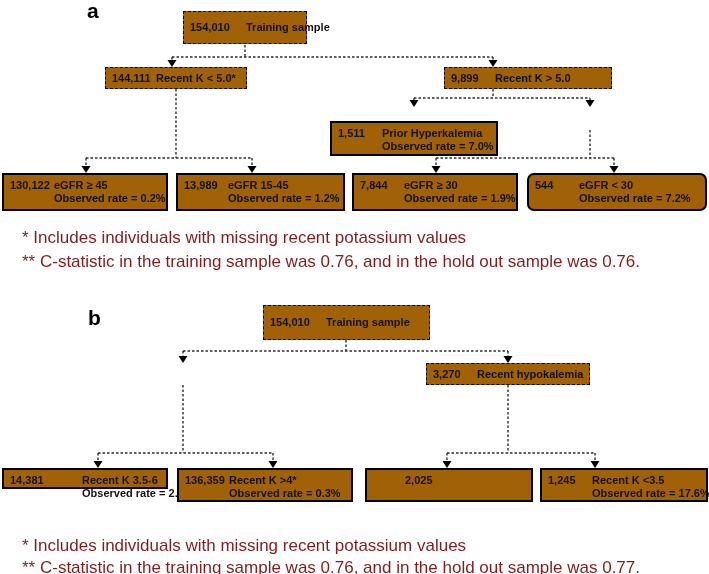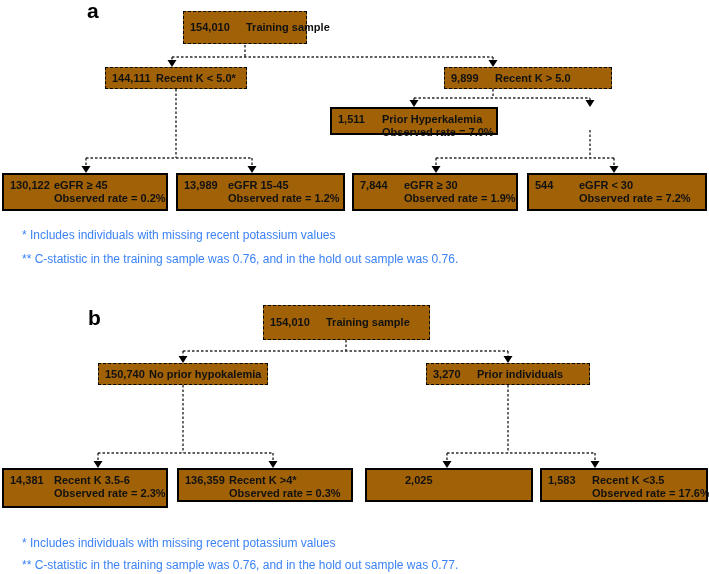--- a/index.html
+++ b/index.html
@@ -13,21 +13,21 @@
         padding:2px 3px 2px 6px;font-size:11px;font-weight:bold;line-height:13px;white-space:nowrap;}
   .dashed{border:1.7px dashed #000;}
   .solid{border:2px solid #000;}
   .twoline{align-items:flex-start;padding-top:4px;}
   .num{min-width:44px;flex:none;}
   .root .num{min-width:56px;}
   .txt{display:flex;flex-direction:column;}
   .connector-svg{position:absolute;left:0;top:0;pointer-events:none;}
   .cline{stroke:#2b2b2b;stroke-width:1.4;fill:none;stroke-dasharray:2.5 2;}
   .ahead{fill:#000;stroke:none;}
-  .footnote{position:absolute;font-size:12px;color:#3b82f6;white-space:nowrap;}
+  .footnote{position:absolute;font-size:17px;color:#7f1d1d;white-space:nowrap;}
 </style>
 </head>
 <body>
 
 <div class="page">
 
   <div class="panel" id="panel-a">
     <div class="panel-label" style="left:87px;top:0px;">a</div>
 
     <svg class="connector-svg" width="709" height="290">
@@ -56,21 +56,21 @@
         </span>
     </div>
 
     <div class="node dashed" style="left:408px;top:67px;width:168px;height:22px;margin-left:36px;">
       <span class="num">9,899</span>
       <span class="txt">
           <span>Recent K &gt; 5.0</span>
         </span>
     </div>
 
-    <div class="node solid twoline" style="left:330px;top:107px;width:168px;height:28px;">
+    <div class="node solid twoline" style="left:330px;top:121px;width:168px;height:35px;">
       <span class="num">1,511</span>
       <span class="txt">
         <span>Prior Hyperkalemia</span>
         <span>Observed rate = 7.0%</span>
       </span>
     </div>
 
 
     <div class="node solid twoline" style="left:2px;top:173px;width:166px;height:38px;">
       <span class="num">130,122</span>
@@ -89,21 +89,21 @@
     </div>
 
     <div class="node solid twoline" style="left:352px;top:173px;width:166px;height:38px;">
       <span class="num">7,844</span>
       <span class="txt">
         <span>eGFR ≥ 30</span>
         <span>Observed rate = 1.9%</span>
       </span>
     </div>
 
-    <div class="node solid twoline" style="left:527px;top:173px;width:180px;height:38px;">
+    <div class="node solid twoline" style="left:527px;top:173px;width:180px;height:38px;border-radius:7px;">
       <span class="num">544</span>
       <span class="txt">
         <span>eGFR &lt; 30</span>
         <span>Observed rate = 7.2%</span>
       </span>
     </div>
 
     <div class="footnote" style="left:22px;top:228px;">* Includes individuals with missing recent potassium values</div>
     <div class="footnote" style="left:22px;top:252px;">** C-statistic in the training sample was 0.76, and in the hold out sample was 0.76.</div>
   </div>
@@ -121,56 +121,50 @@
       <polygon class="ahead" points="590.5,171 599.5,171 595,178"></polygon>
     </svg>
 
     <div class="node dashed root" style="left:263px;top:15px;width:167px;height:35px;">
       <span class="num">154,010</span>
       <span class="txt">
           <span>Training sample</span>
         </span>
     </div>
 
-    <div class="node dashed" style="left:98px;top:73px;width:170px;height:22px;">
-      <span class="num">150,740</span>
-      <span class="txt">
-          <span>No prior hypokalemia</span>
-        </span>
-    </div>
 
     <div class="node dashed" style="left:426px;top:73px;width:164px;height:22px;">
       <span class="num">3,270</span>
       <span class="txt">
-          <span>Prior individuals</span>
+          <span>Recent hypokalemia</span>
         </span>
     </div>
 
-    <div class="node solid twoline" style="left:2px;top:178px;width:166px;height:40px;">
+    <div class="node solid twoline" style="left:2px;top:178px;width:166px;height:21px;gap:28px;">
       <span class="num">14,381</span>
       <span class="txt">
         <span>Recent K 3.5-6</span>
         <span>Observed rate = 2.3%</span>
       </span>
     </div>
 
     <div class="node solid twoline" style="left:177px;top:178px;width:176px;height:34px;">
       <span class="num">136,359</span>
       <span class="txt">
         <span>Recent K &gt;4*</span>
         <span>Observed rate = 0.3%</span>
       </span>
     </div>
 
     <div class="node solid twoline" style="left:365px;top:178px;width:168px;height:34px;padding-left:38px;">
       <span class="num">2,025</span>
     </div>
 
     <div class="node solid twoline" style="left:540px;top:178px;width:168px;height:34px;">
-      <span class="num">1,583</span>
+      <span class="num">1,245</span>
       <span class="txt">
         <span>Recent K &lt;3.5</span>
         <span>Observed rate = 17.6%</span>
       </span>
     </div>
 
     <div class="footnote" style="left:22px;top:246px;">* Includes individuals with missing recent potassium values</div>
     <div class="footnote" style="left:22px;top:268px;">** C-statistic in the training sample was 0.76, and in the hold out sample was 0.77.</div>
   </div>
 

